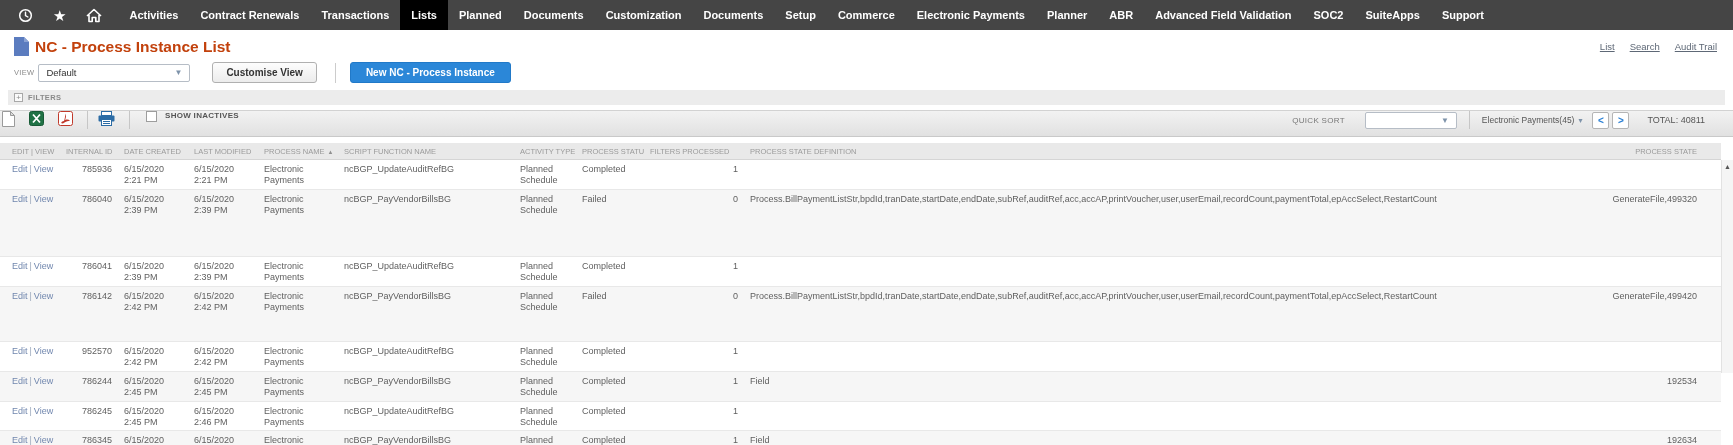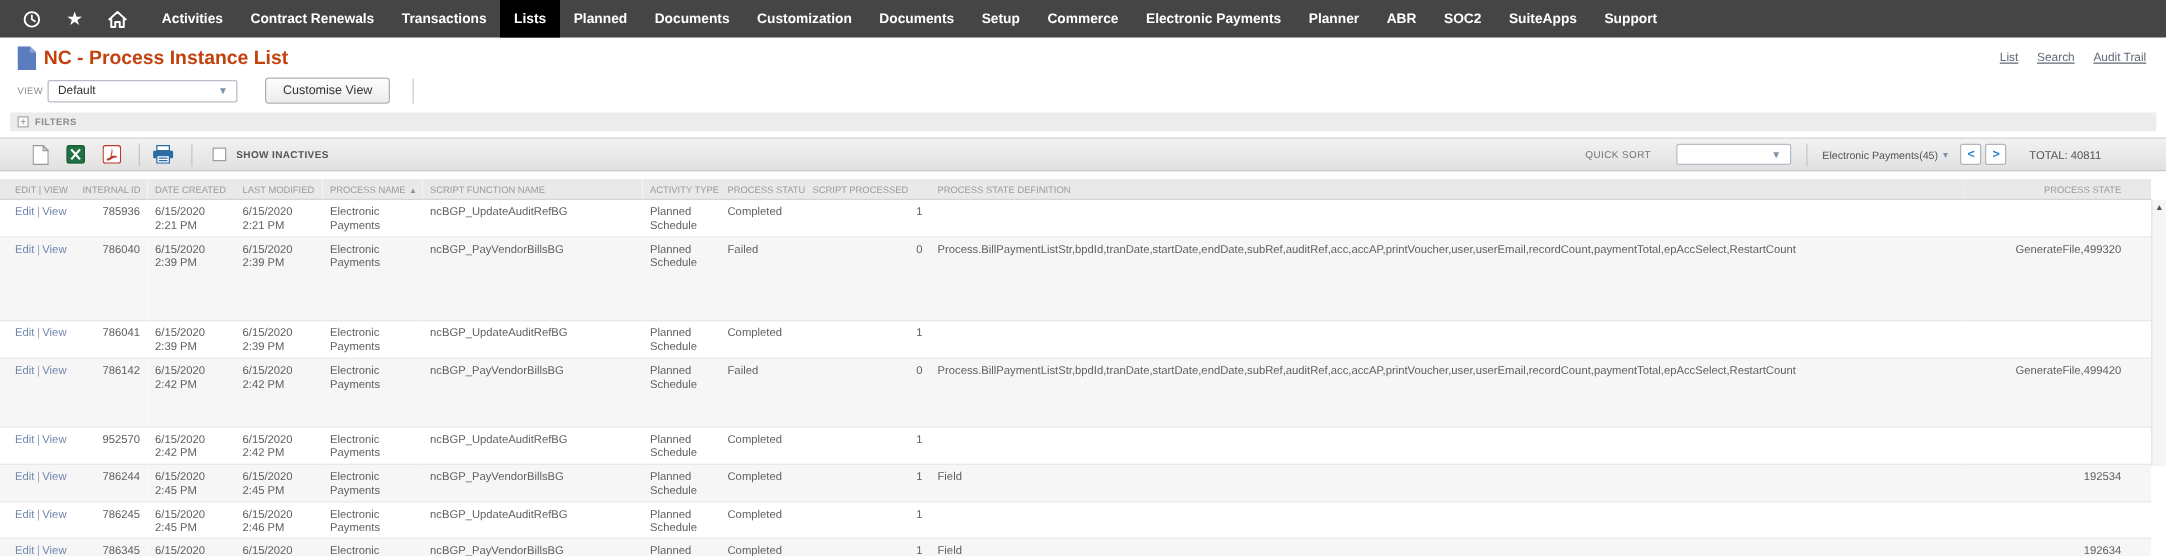--- a/index.html
+++ b/index.html
@@ -24,38 +24,38 @@
   .head-link { cursor:pointer; }
 
   
   .controls { display:flex; align-items:center; padding:4px 14px 7px; }
   .view-label { font-size:7.5px; color:#8c8c8c; margin-right:4px; letter-spacing:.3px; }
   .select-box { border:1px solid #b6bdc6; background:#fff; height:18px; width:152px;
     display:flex; align-items:center; justify-content:space-between; padding:0 7px;
     font-size:9.5px; color:#333; border-radius:2px; cursor:pointer; }
   .caret { color:#7e93aa; font-size:8px; }
   .btn-secondary { border:1px solid #b0b0b0; background:linear-gradient(#fdfdfd,#ececec);
-    border-radius:3px; height:21px; padding:0 13px; font-size:10px; font-weight:normal;
+    border-radius:3px; height:21px; padding:0 13px; font-size:10px; font-weight:bold;
     color:#333; display:flex; align-items:center; margin-left:22px; cursor:pointer; }
   .ctrl-div { width:1px; height:20px; background:#ccc; margin:0 14px 0 18px; }
   .btn-primary { background:#2b87d8; border:1px solid #2179c8; border-radius:3px;
     height:21px; padding:0 15px; font-size:10px; font-weight:bold; color:#fff;
     display:flex; align-items:center; cursor:pointer; }
 
   
   .filters-bar { margin:0 8px; background:#ececec; height:15px; display:flex;
     align-items:center; gap:5px; padding:0 6px; cursor:pointer; }
   .filters-plus { width:9px; height:9px; border:1px solid #a8a8a8; background:#fafafa;
     color:#8a8a8a; font-size:8px; line-height:7px; text-align:center; }
   .filters-label { font-size:7.5px; font-weight:bold; color:#8a8a8a; letter-spacing:.4px; }
 
   
   .toolbar { margin-top:5px; height:27px; background:linear-gradient(#f2f2f2,#e1e1e1);
     border-top:1px solid #d2d2d2; border-bottom:1px solid #c9c9c9;
-    display:flex; align-items:center; padding:0 26px; }
+    display:flex; align-items:flex-start; padding:0 2px; }
   .tb-icon { margin-right:14px; cursor:pointer; display:flex; align-items:center; }
   .tb-sep { width:1px; height:18px; background:#c6c6c6; margin:0 10px 0 0; }
   .chk { width:11px; height:11px; border:1px solid #9d9d9d; background:#fff; margin:0 8px 0 6px; cursor:pointer; }
   .chk-label { font-size:8px; color:#555; font-weight:bold; letter-spacing:.3px; }
   .toolbar-right { margin-left:auto; display:flex; align-items:center; }
   .qs-label { font-size:8px; color:#777; letter-spacing:.3px; margin-right:20px; }
   .qs-select { width:92px; }
   .tb-vdiv { width:1px; height:18px; background:#c6c6c6; margin:0 12px; }
   .segment { font-size:8.5px; color:#555; display:flex; align-items:center; gap:4px; cursor:pointer; }
   .pager { display:flex; gap:3px; margin-left:10px; }
@@ -125,20 +125,21 @@
     <span class="nav-item active">Lists</span>
     <span class="nav-item">Planned</span>
     <span class="nav-item">Documents</span>
     <span class="nav-item">Customization</span>
     <span class="nav-item">Documents</span>
     <span class="nav-item">Setup</span>
     <span class="nav-item">Commerce</span>
     <span class="nav-item">Electronic Payments</span>
     <span class="nav-item">Planner</span>
     <span class="nav-item">ABR</span>
+    <span class="nav-item">Advanced Field Validation</span>
     <span class="nav-item">SOC2</span>
     <span class="nav-item">SuiteApps</span>
     <span class="nav-item">Support</span>
   </div>
 </div>
 
 <div class="page-head">
   <svg class="doc-icon" viewBox="0 0 15 19">
     <path d="M0 0 H10 L15 5 V19 H0 Z" fill="#5b7cbf"></path>
     <path d="M10 0 L15 5 H10 Z" fill="#8ba3d4"></path>
@@ -152,20 +153,21 @@
 </div>
 
 <div class="controls">
   <span class="view-label">VIEW</span>
   <div class="select-box">
     <span>Default</span>
     <span class="caret">▼</span>
   </div>
   <div class="btn-secondary">Customise View</div>
   <div class="ctrl-div"></div>
+  <div class="btn-primary">New NC - Process Instance</div>
 </div>
 
 <div class="filters-bar">
   <span class="filters-plus">+</span>
   <span class="filters-label">FILTERS</span>
 </div>
 
 <div class="toolbar">
   <span class="tb-icon">
     <svg width="13" height="16" viewBox="0 0 13 16">
@@ -235,21 +237,21 @@
   <thead>
     <tr>
       <th>EDIT | VIEW</th>
       <th>INTERNAL ID</th>
       <th>DATE CREATED</th>
       <th>LAST MODIFIED</th>
       <th><span>PROCESS NAME</span><span class="sort-ind">▲</span></th>
       <th>SCRIPT FUNCTION NAME</th>
       <th>ACTIVITY TYPE</th>
       <th>PROCESS STATUS</th>
-      <th>SCRIPT PROCESSED</th>
+      <th>FILTERS PROCESSED</th>
       <th>PROCESS STATE DEFINITION</th>
       <th class="col-state">PROCESS STATE</th>
     </tr>
   </thead>
   <tbody>
     <tr class="body-row r1">
       <td><span class="lnk">Edit</span><span class="lnk-sep">|</span><span class="lnk">View</span></td>
       <td class="ta-r">785936</td>
       <td>6/15/2020 2:21 PM</td>
       <td>6/15/2020 2:21 PM</td>

